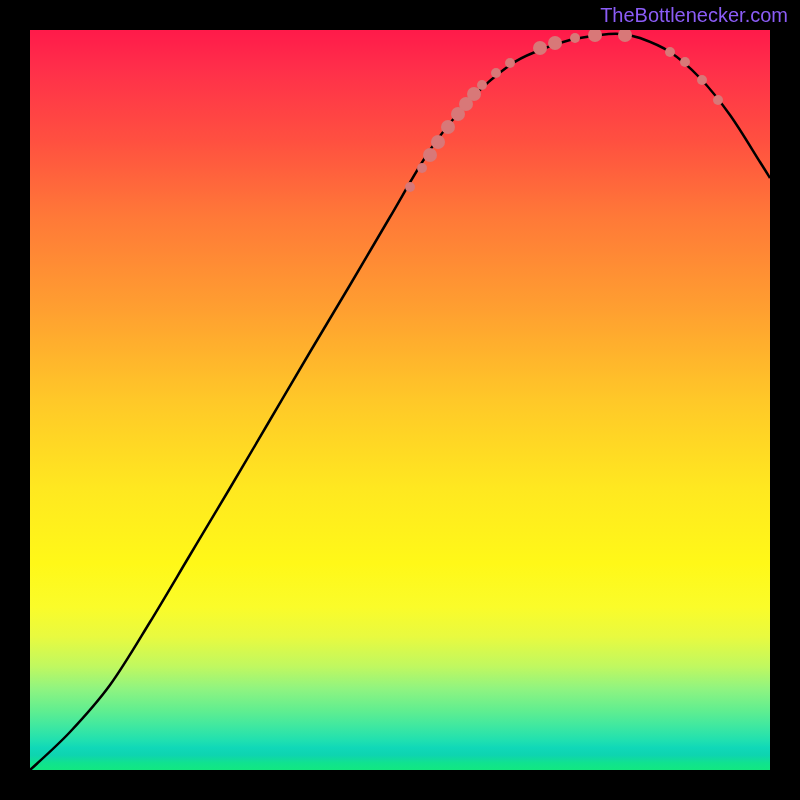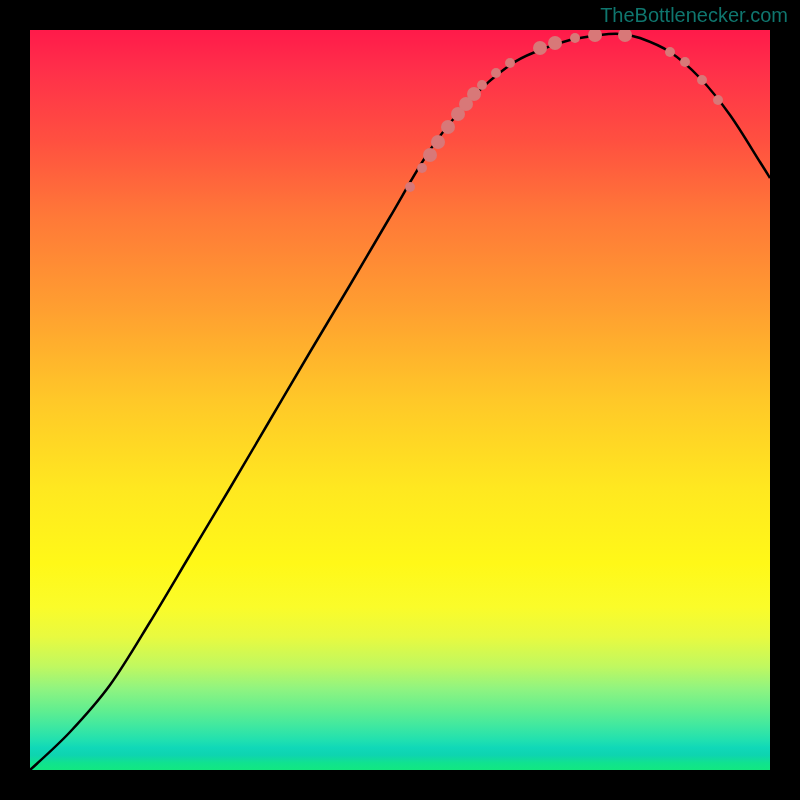--- a/index.html
+++ b/index.html
@@ -11,21 +11,21 @@
       width: 800px;
       height: 800px;
       background: #000;
       position: relative;
       font-family: Arial, sans-serif;
     }
     .watermark {
       position: absolute;
       top: 4px;
       right: 12px;
-      color: #0f766e;
+      color: #8b5cf6;
       font-size: 20px;
       font-weight: normal;
       z-index: 10;
     }
     .chart-area {
       position: absolute;
       top: 30px;
       left: 30px;
       width: 740px;
       height: 740px;

